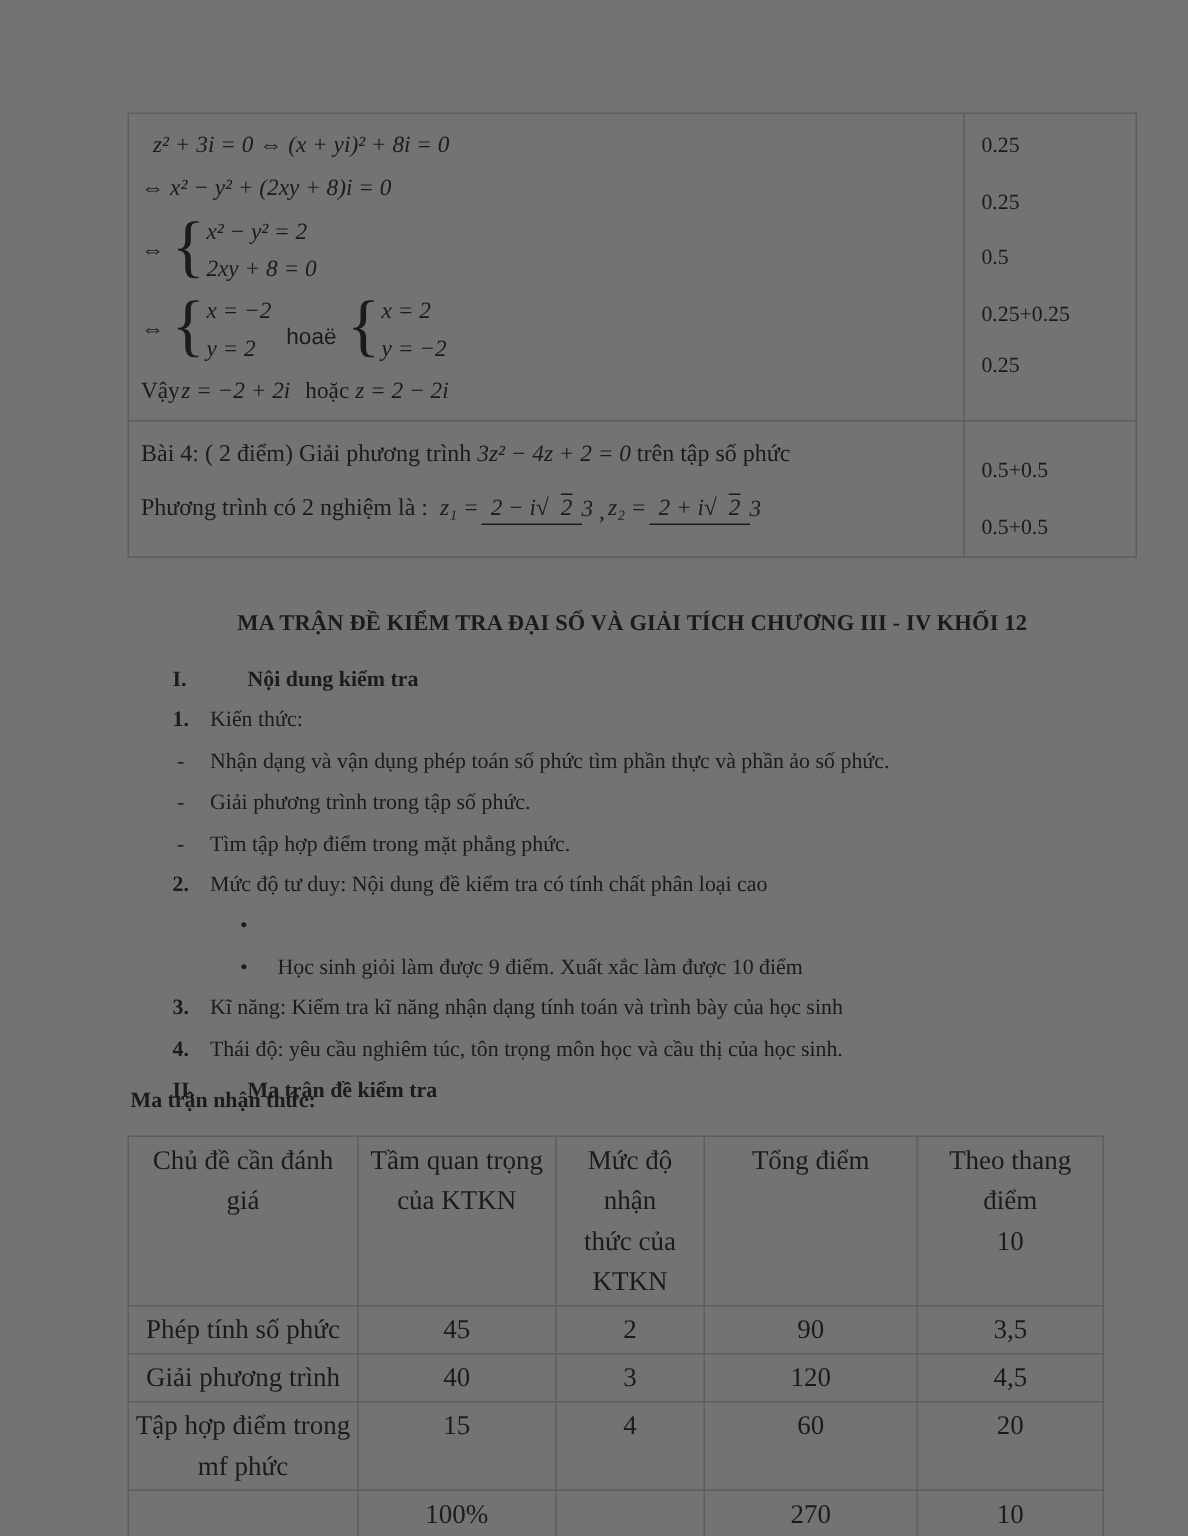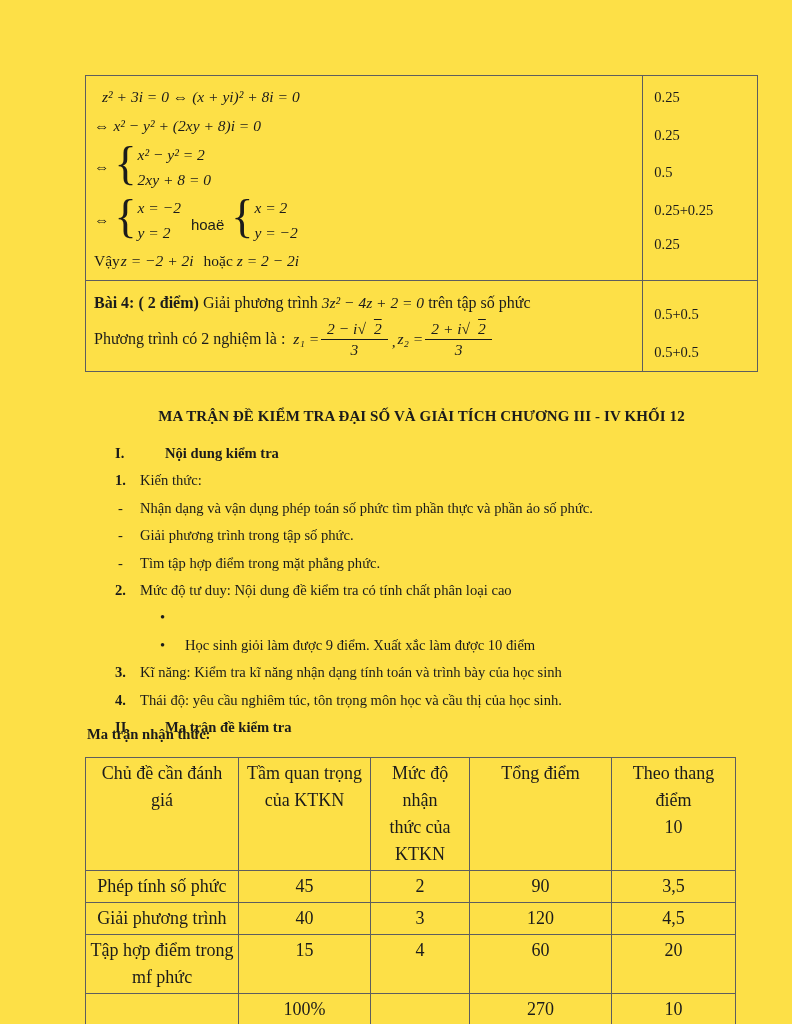--- a/index.html
+++ b/index.html
@@ -1,19 +1,19 @@
 <!DOCTYPE html>
 <html><head>
 <meta charset="utf-8">
 <style>
   * { box-sizing: border-box; }
   html,body { margin:0; padding:0; background:#888; }
   .page {
     position:relative; width:792px; height:1024px; margin:0 auto;
-    background:#fde047; color:#1b1b1b;
+    background:#737373; color:#1b1b1b;
     font-family:"Liberation Serif","DejaVu Serif",serif;
     overflow:hidden;
   }
 
   
   .sol-table {
     position:absolute; left:85px; top:75px; width:673px;
     border:1px solid #5e5e5e;
   }
   .sol-row { display:flex; }
@@ -43,27 +43,27 @@
   .arrow { font-style:normal; margin-right:2px; }
   .hoae {
     font-family:"Liberation Sans","DejaVu Sans",sans-serif;
     font-style:normal; font-size:15px; margin:10px 4px 0 10px;
   }
   .vay-line { line-height:30px; }
   .vay-line .up { margin-right:1px; }
   .vay-line .sep { margin:0 4px 0 10px; }
 
   .b4-line1 { line-height:26px; padding-top:3px; white-space:nowrap; }
-  .b4-label { font-weight:bold; font-style:normal; }
+  .b4-label { font-weight:normal; font-style:normal; }
   .b4-line2 { line-height:23px; padding-left:72px; white-space:nowrap; }
   .b4-line3 { display:flex; align-items:center; height:46px; white-space:nowrap; }
   .b4-line3 .up { margin-right:8px; }
   .frac {
-    display:inline-flex; flex-direction:column; text-align:center;
-    vertical-align:middle; margin:0 2px;
+    display:inline-flex; flex-direction:row; text-align:center;
+    vertical-align:middle; margin:0 2px;align-items:flex-end;
   }
   .frac-num { border-bottom:1px solid #1b1b1b; padding:0 6px; line-height:21px; }
   .frac-den { line-height:20px; }
   .sqrt-arg { text-decoration:overline; }
   .comma { margin:6px 2px 0 2px; }
 
   
   .doc-body {
     position:absolute; left:85px; top:404px; width:673px;
     font-size:14.6px;

